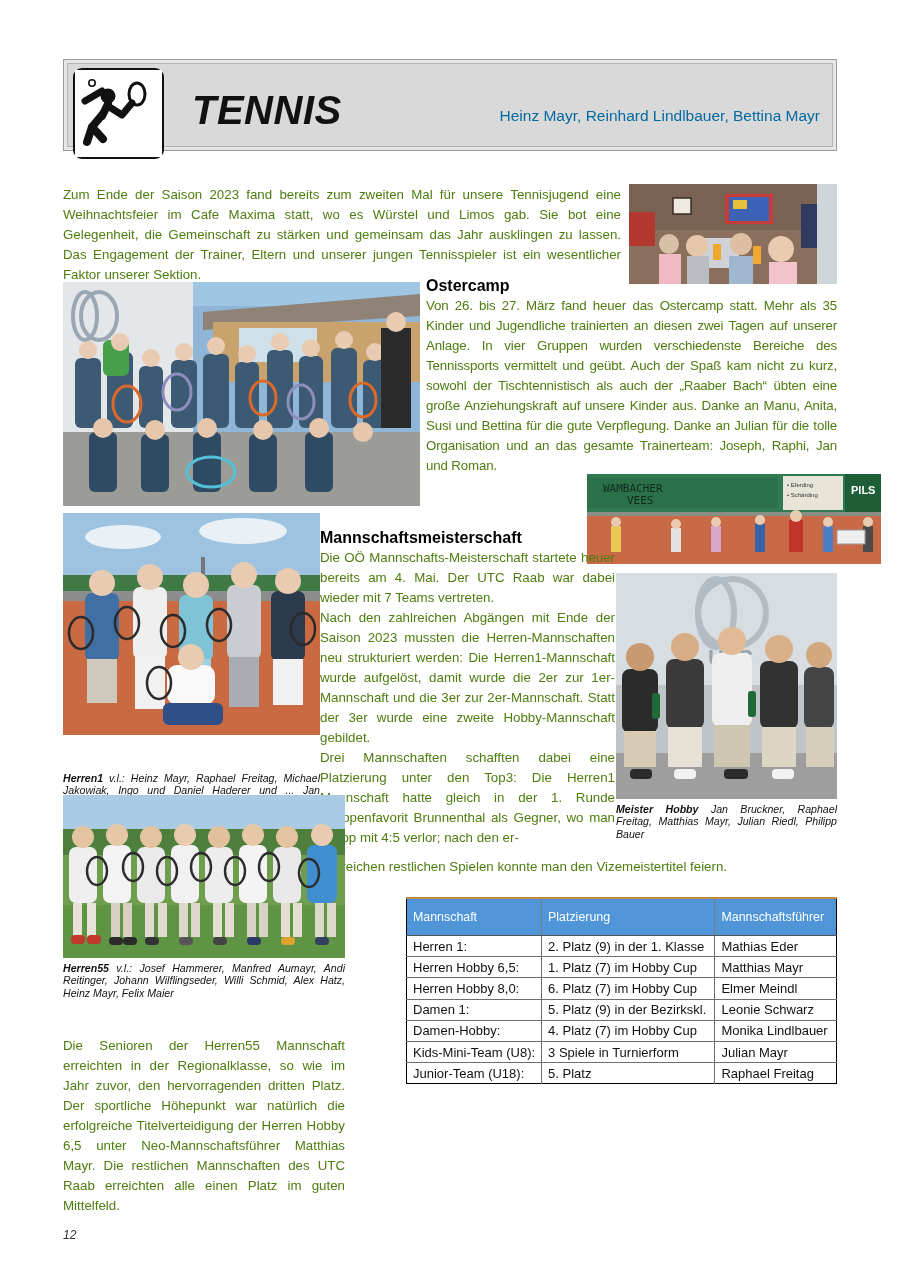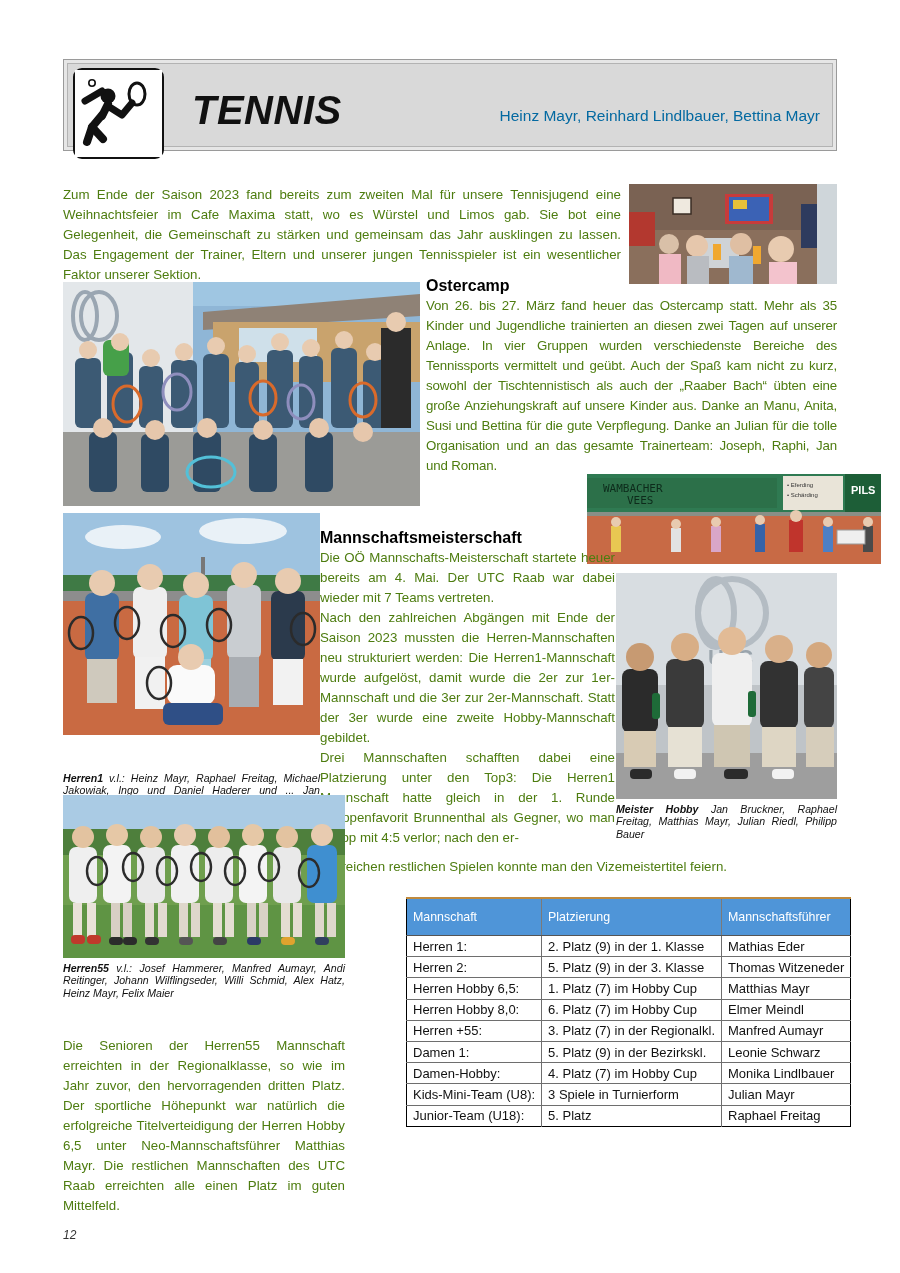--- a/index.html
+++ b/index.html
@@ -556,38 +556,28 @@
           <th>Mannschaftsführer</th>
         </tr>
       </thead>
       <tbody>
           <tr>
             <td>Herren 1:</td>
             <td>2. Platz (9) in der 1. Klasse</td>
             <td>Mathias Eder</td>
           </tr>
           <tr>
-            <td>Herren 2:</td>
-            <td>5. Platz (9) in der 3. Klasse</td>
-            <td>Thomas Witzeneder</td>
-          </tr>
-          <tr>
             <td>Herren Hobby 6,5:</td>
             <td>1. Platz (7) im Hobby Cup</td>
             <td>Matthias Mayr</td>
           </tr>
           <tr>
             <td>Herren Hobby 8,0:</td>
             <td>6. Platz (7) im Hobby Cup</td>
             <td>Elmer Meindl</td>
-          </tr>
-          <tr>
-            <td>Herren +55:</td>
-            <td>3. Platz (7) in der Regionalkl.</td>
-            <td>Manfred Aumayr</td>
           </tr>
           <tr>
             <td>Damen 1:</td>
             <td>5. Platz (9) in der Bezirkskl.</td>
             <td>Leonie Schwarz</td>
           </tr>
           <tr>
             <td>Damen-Hobby:</td>
             <td>4. Platz (7) im Hobby Cup</td>
             <td>Monika Lindlbauer</td>

